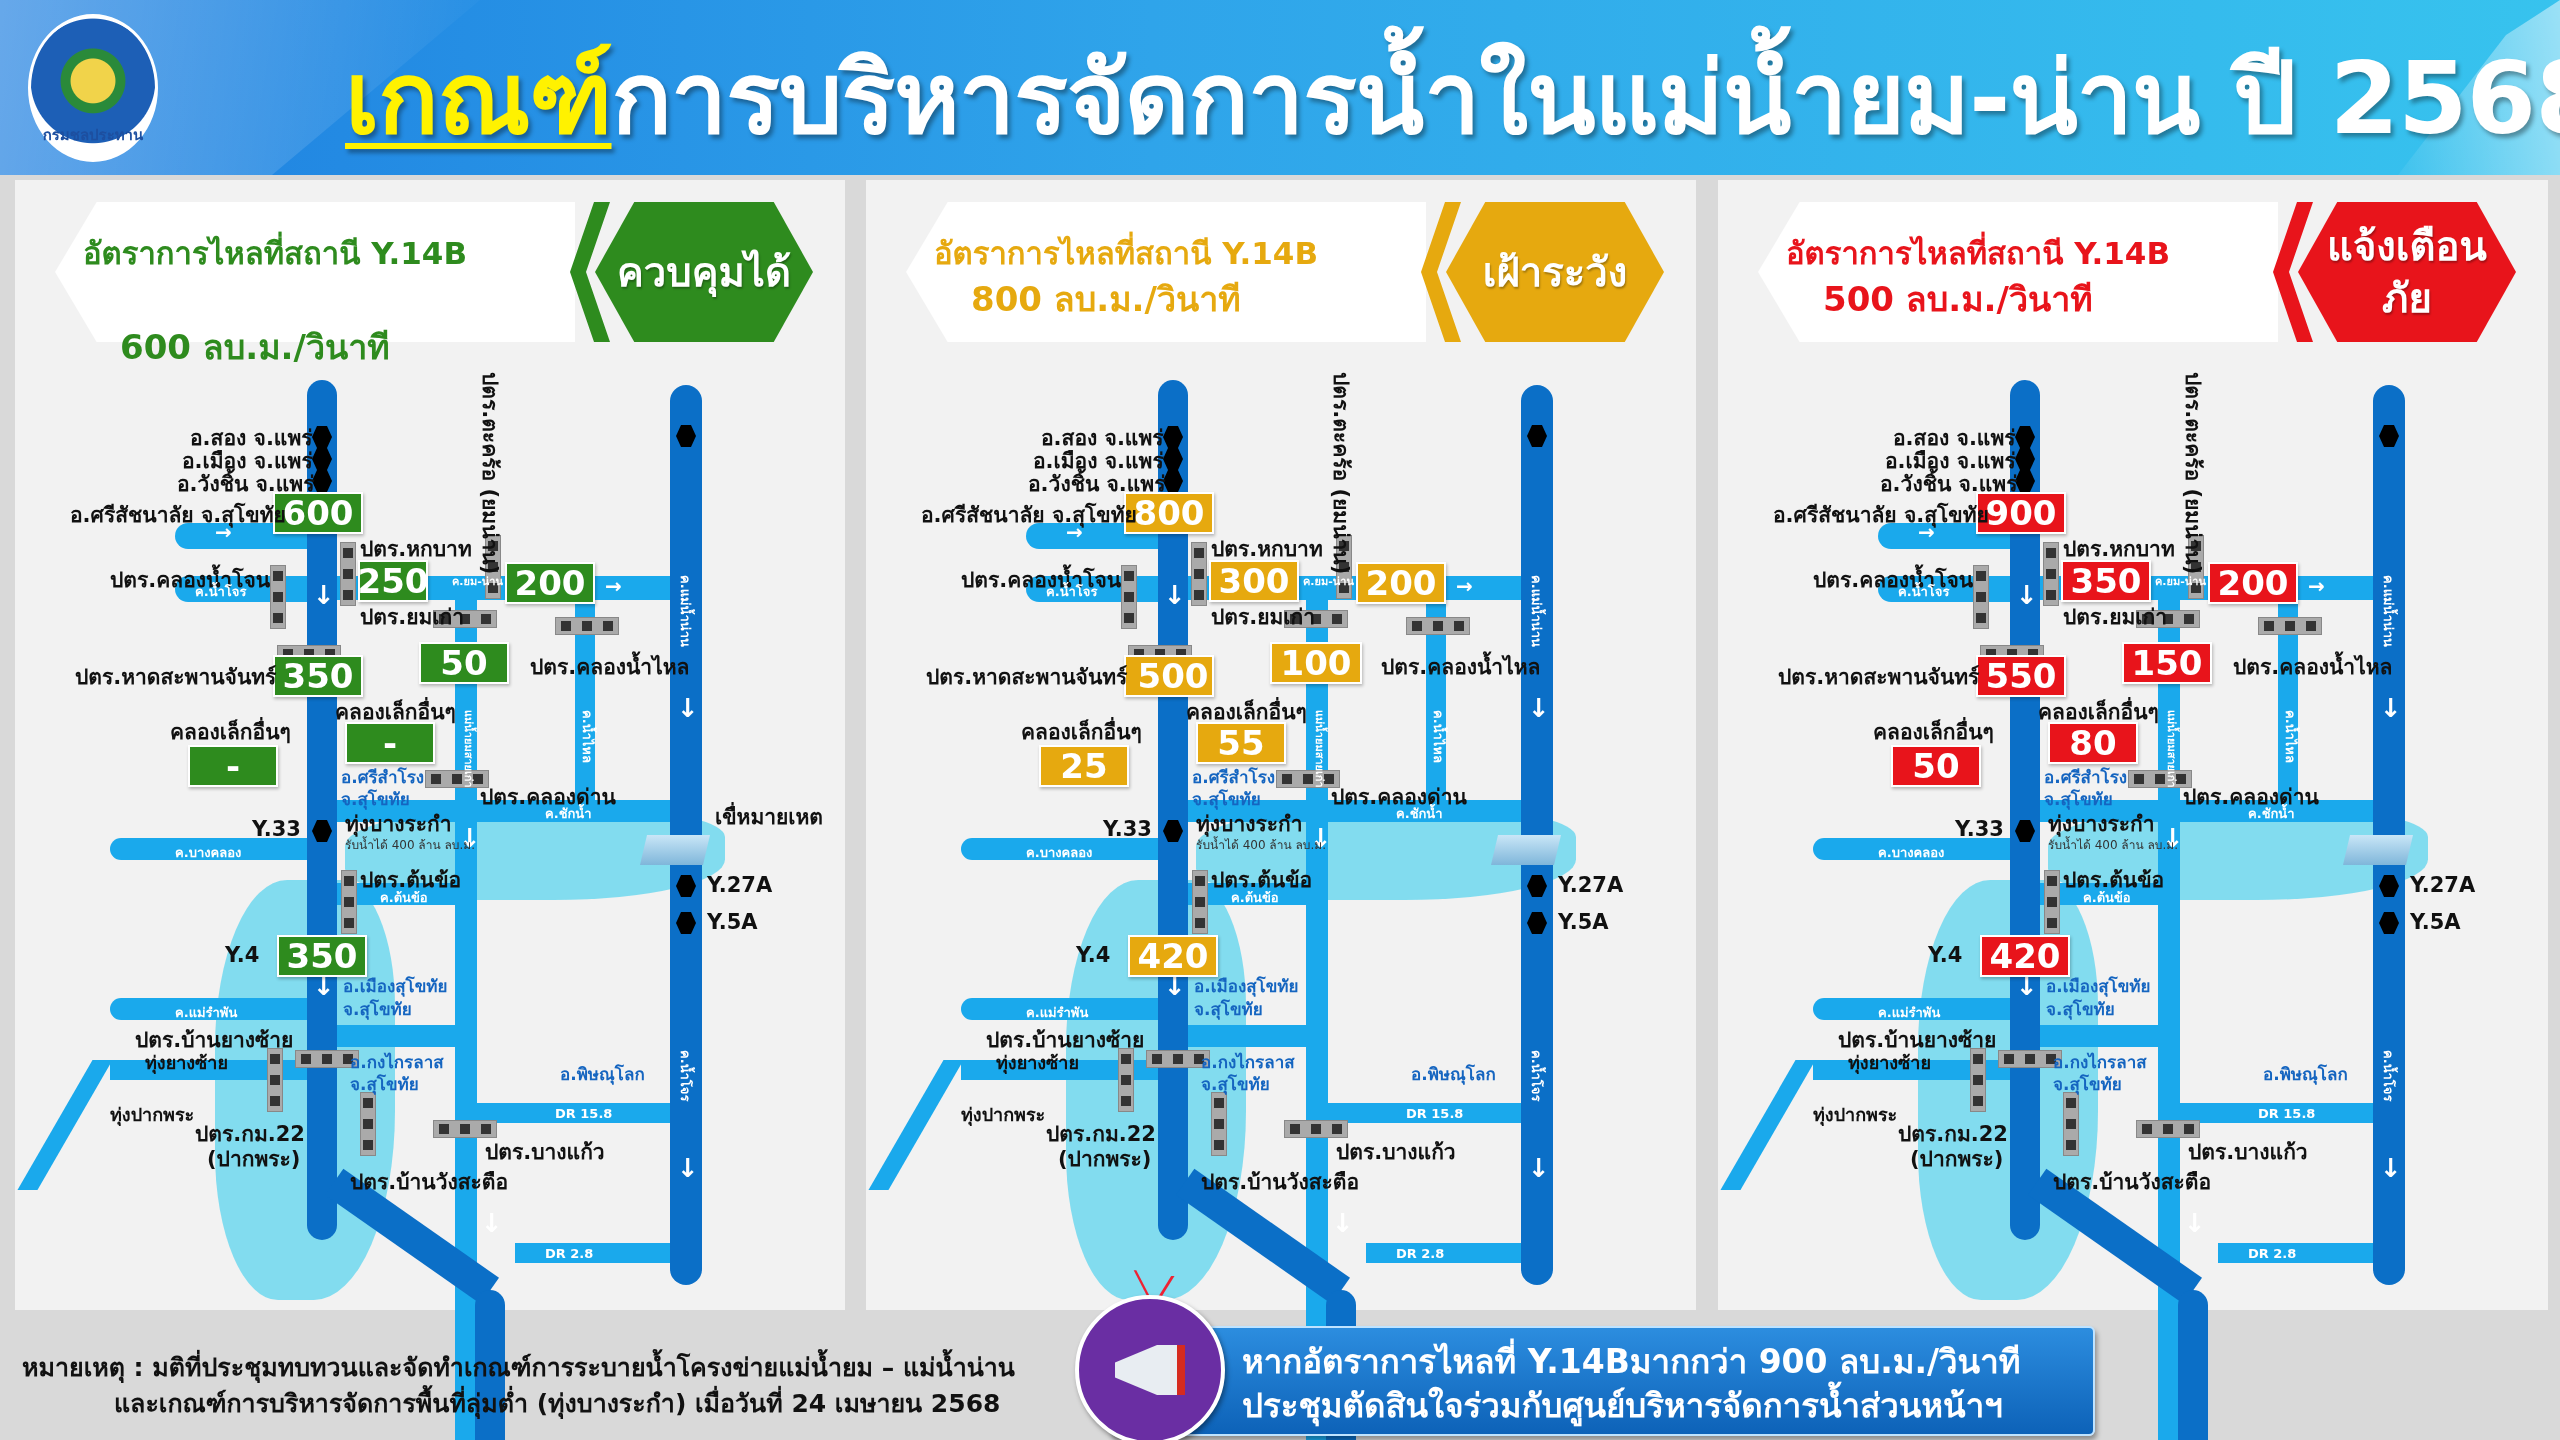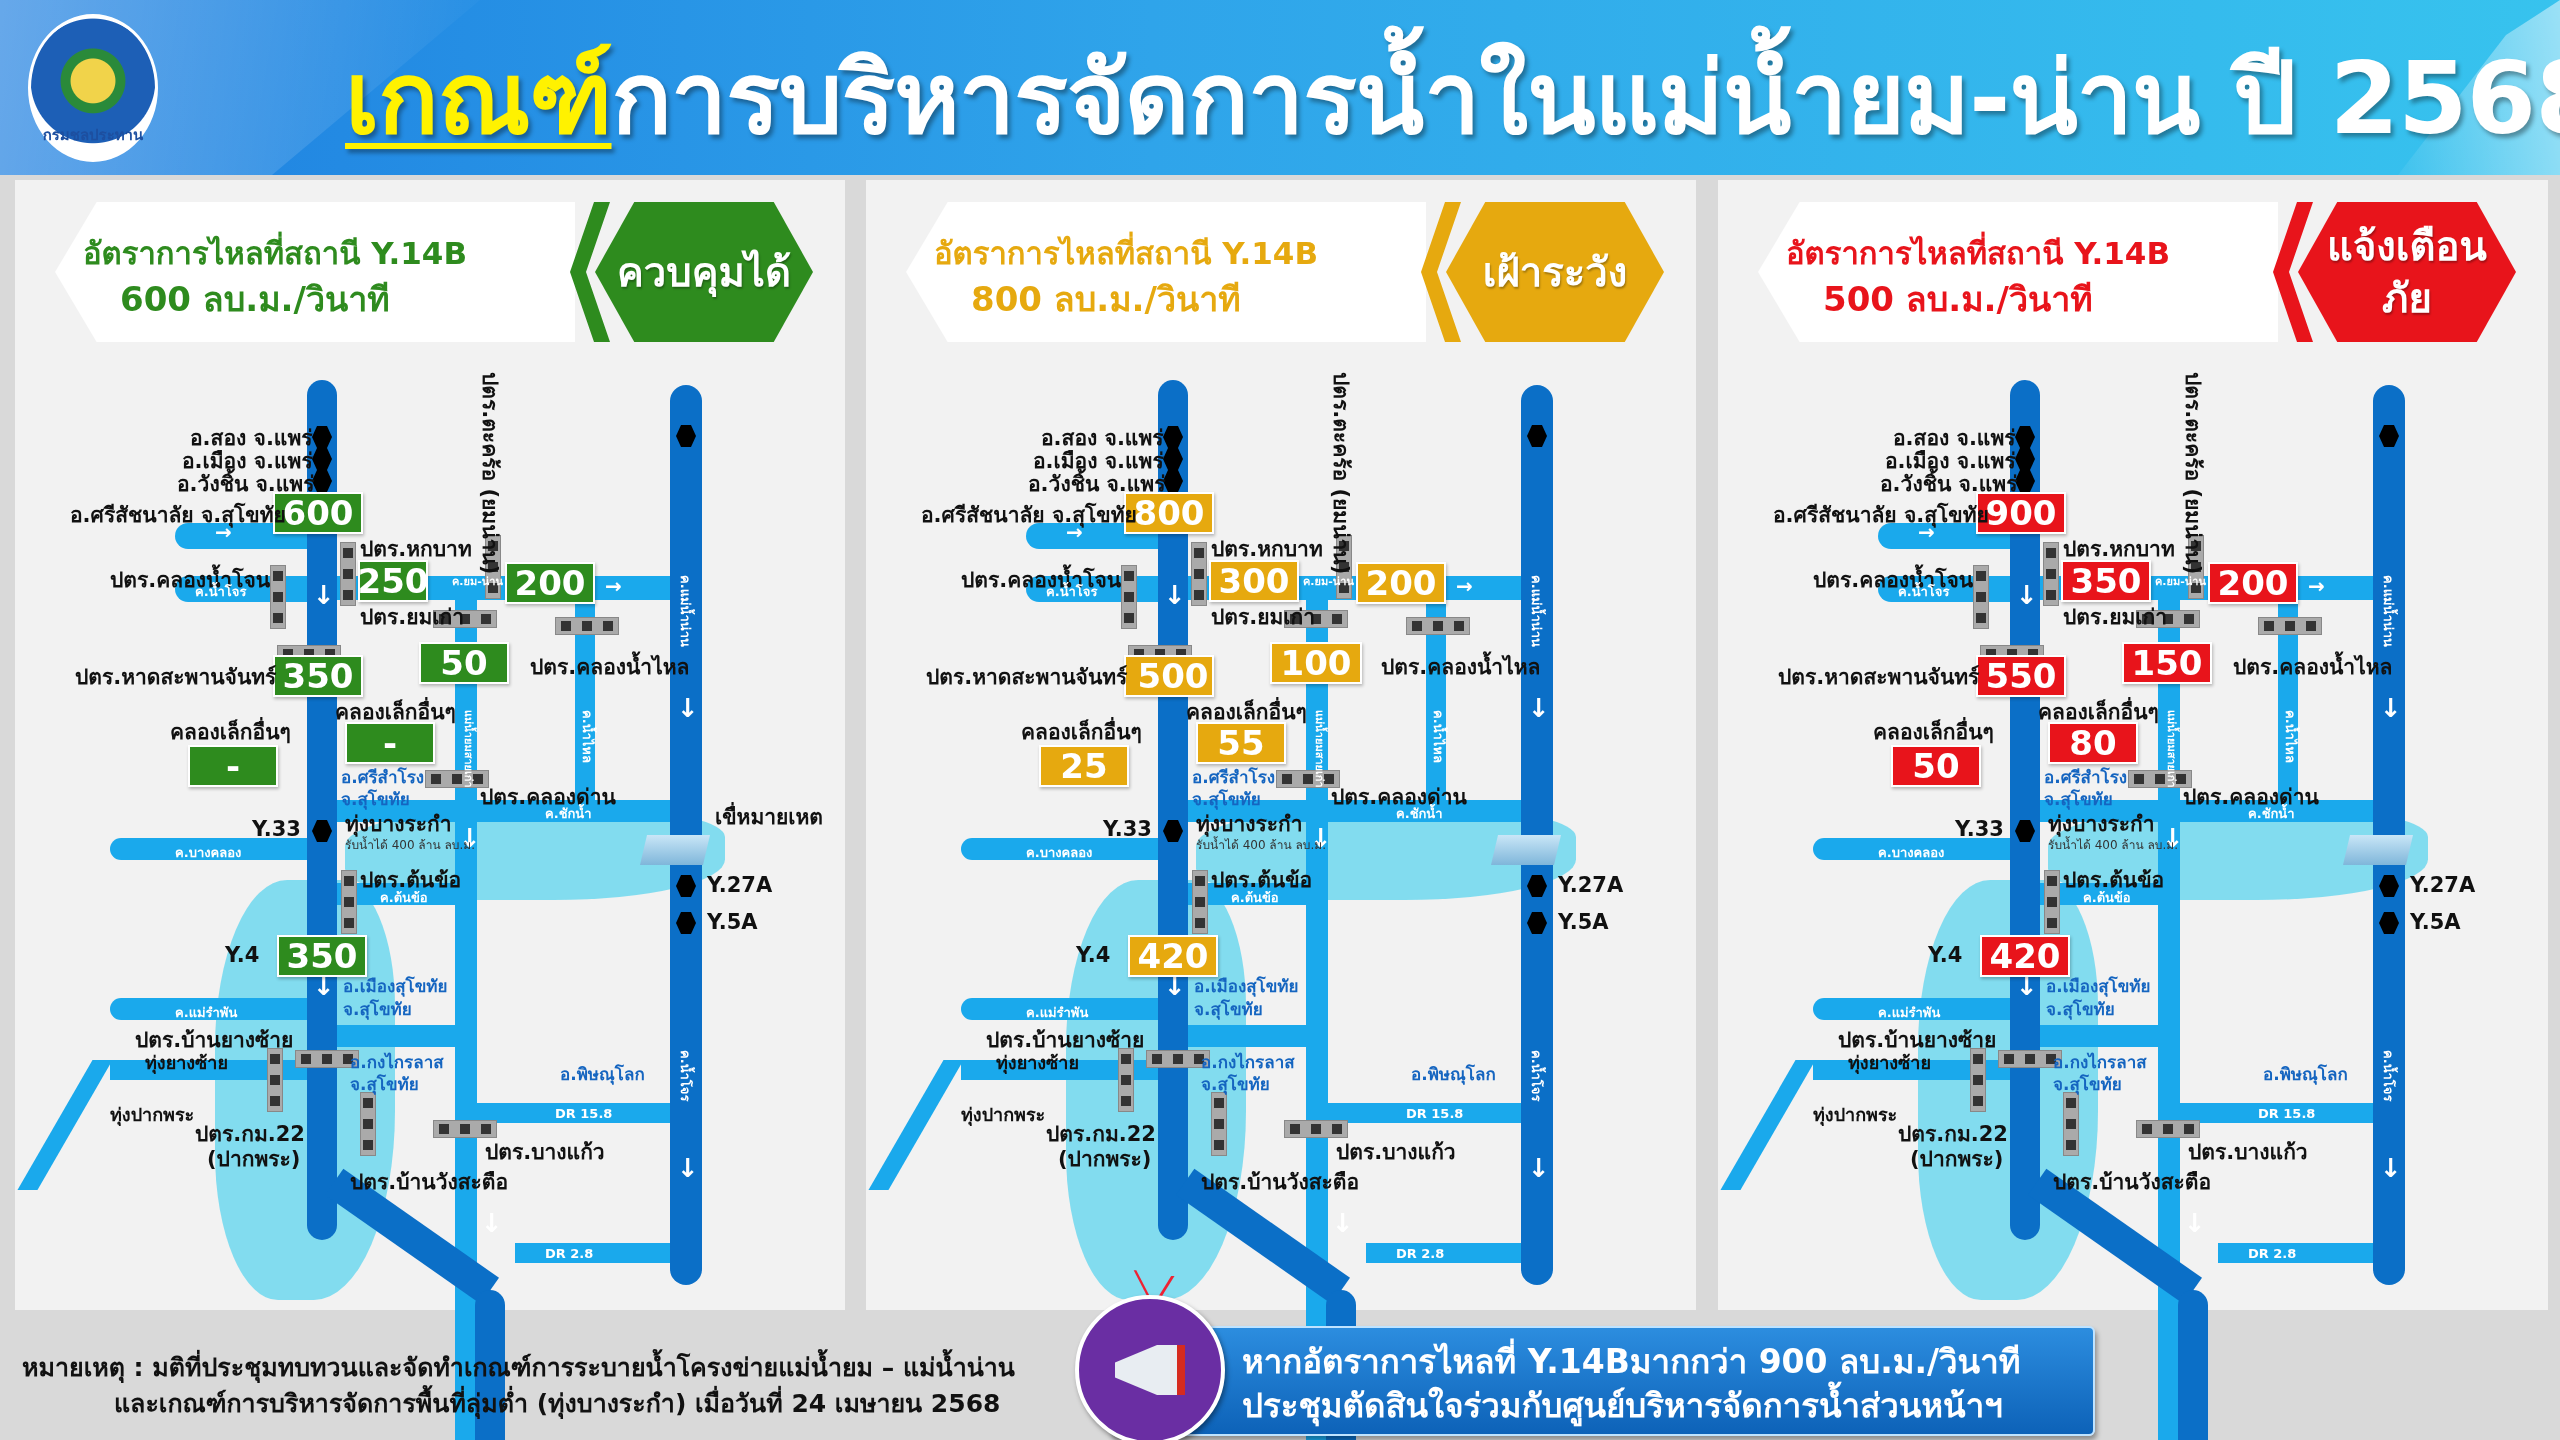--- a/index.html
+++ b/index.html
@@ -51,21 +51,21 @@
   <div class="logo">
     <div class="logo-text">กรมชลประทาน</div>
   </div>
   <div class="title"><span class="hl">เกณฑ์</span><span>การบริหารจัดการน้ำในแม่น้ำยม-น่าน ปี 2568</span></div>
 </div>
 
 <div id="panels">
   <div class="panel" style="left: 15px;">
     <div class="banner"></div>
     <div class="banner-line1 pc" style="color: rgb(46, 139, 30);">อัตราการไหลที่สถานี Y.14B</div>
-    <div class="banner-line2 pc" style="color: rgb(46, 139, 30);">600 ลบ.ม./วินาที</div>
+    <div class="banner-line2 pc" style="color: rgb(46, 139, 30); margin-top: 48px;">600 ลบ.ม./วินาที</div>
     <div class="chev pb" style="background: rgb(46, 139, 30);"></div>
     <div class="hex pb" style="background: rgb(46, 139, 30);">
         <span style="white-space: pre-line;">ควบคุมได้</span>
       </div>
 
     <div class="lake" style="left:330px;top:630px;width:380px;height:90px"></div>
     <div class="lake" style="left:200px;top:700px;width:180px;height:420px"></div>
 
     <div class="canal" style="left:160px;top:343px;width:150px;height:26px;border-radius:13px 0 0 13px"></div>
     <div class="canal" style="left:160px;top:396px;width:150px;height:26px;border-radius:13px 0 0 13px"></div>

